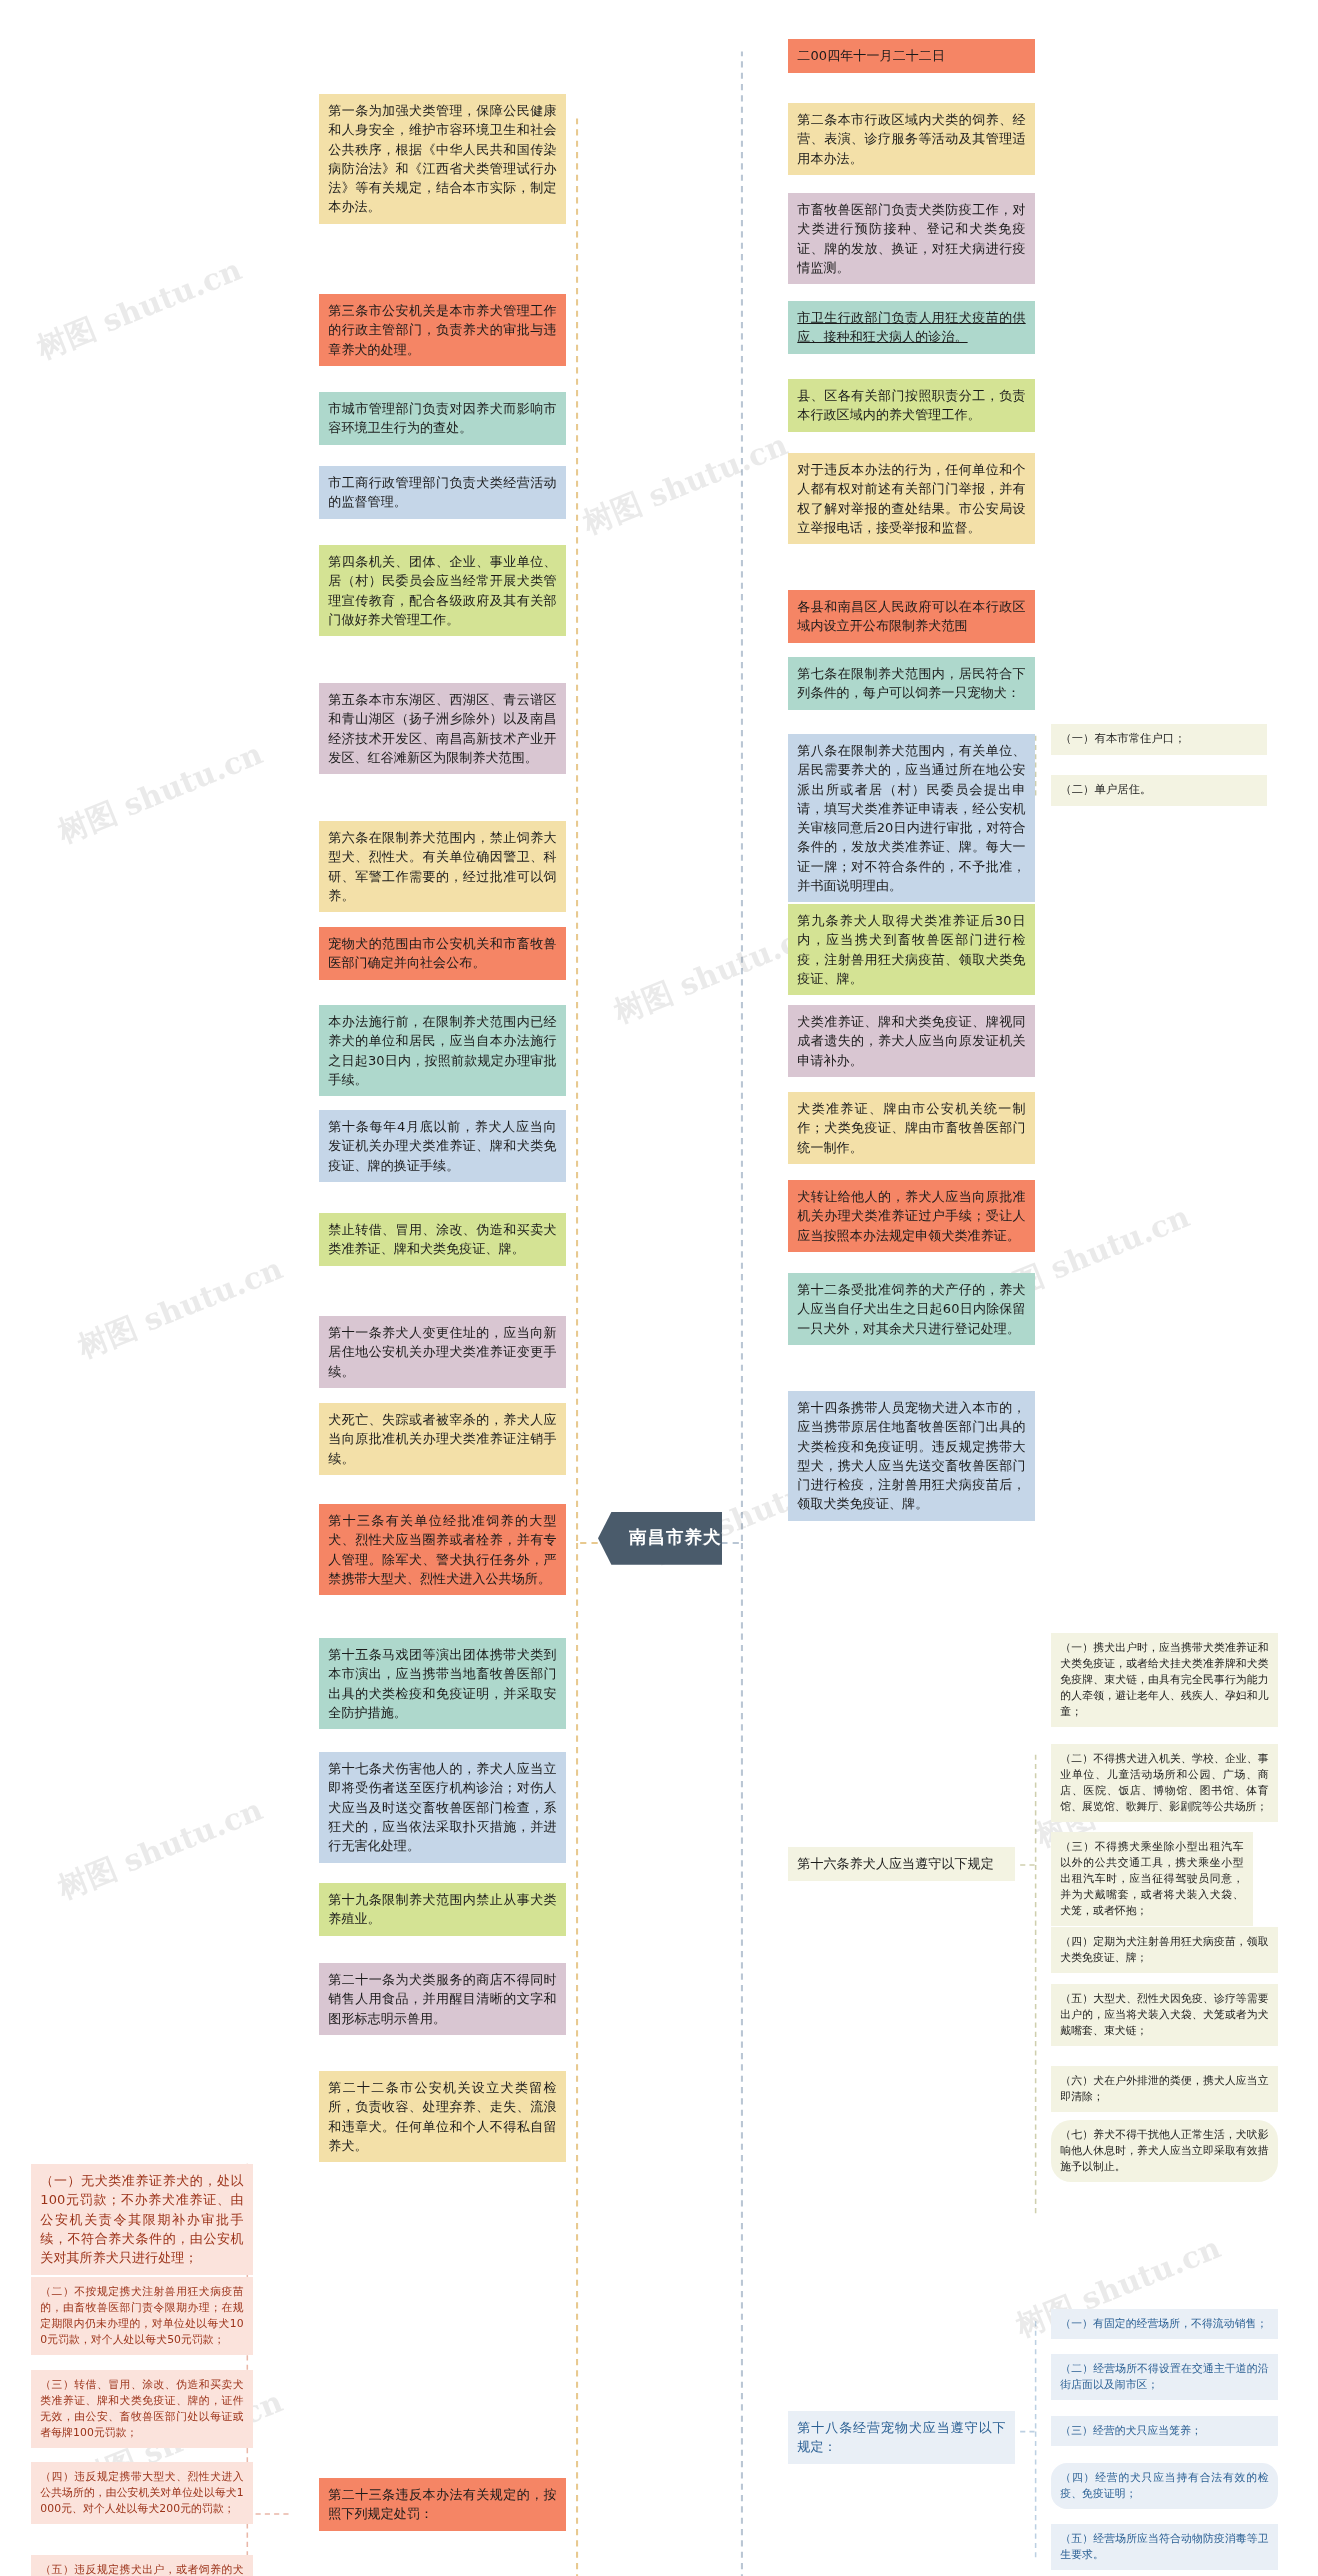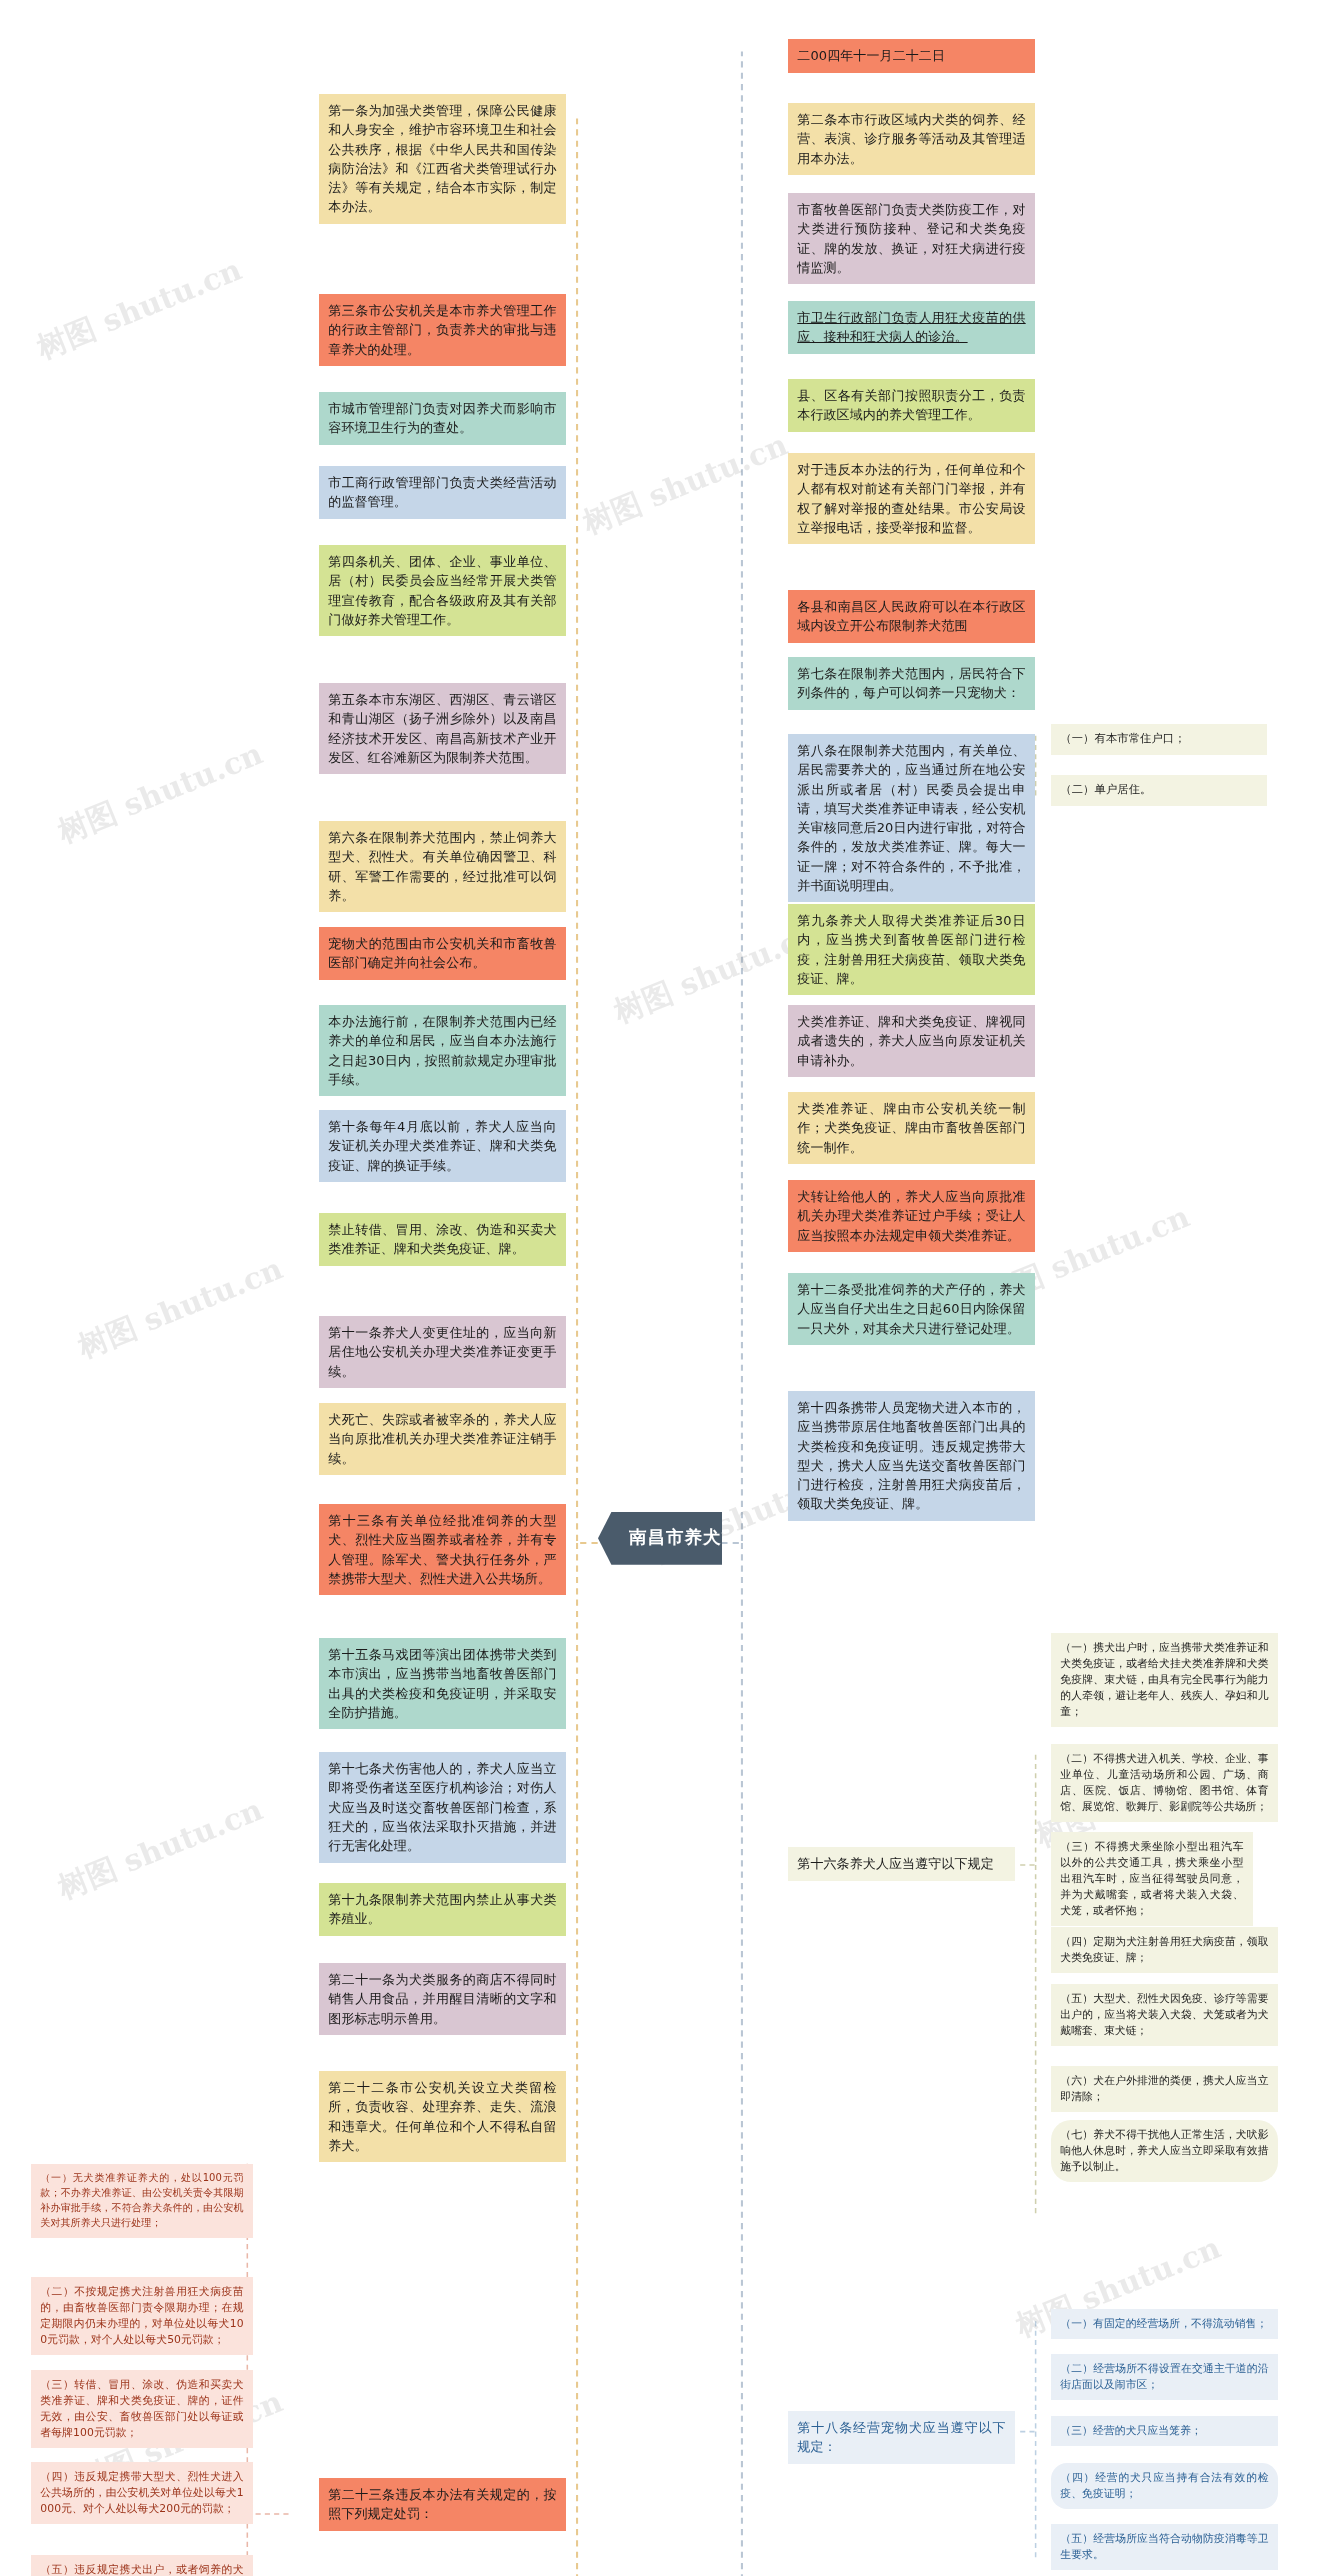--- a/index.html
+++ b/index.html
@@ -117,21 +117,21 @@
   <div class="node c-mauve" style="left:319px; top:1316px; width:247px;">第十一条养犬人变更住址的，应当向新居住地公安机关办理犬类准养证变更手续。</div>
   <div class="node c-yellow" style="left:319px; top:1403px; width:247px;">犬死亡、失踪或者被宰杀的，养犬人应当向原批准机关办理犬类准养证注销手续。</div>
   <div class="node c-orange" style="left:319px; top:1504px; width:247px;">第十三条有关单位经批准饲养的大型犬、烈性犬应当圈养或者栓养，并有专人管理。除军犬、警犬执行任务外，严禁携带大型犬、烈性犬进入公共场所。</div>
   <div class="node c-teal" style="left:319px; top:1638px; width:247px;">第十五条马戏团等演出团体携带犬类到本市演出，应当携带当地畜牧兽医部门出具的犬类检疫和免疫证明，并采取安全防护措施。</div>
   <div class="node c-blue" style="left:319px; top:1752px; width:247px;">第十七条犬伤害他人的，养犬人应当立即将受伤者送至医疗机构诊治；对伤人犬应当及时送交畜牧兽医部门检查，系狂犬的，应当依法采取扑灭措施，并进行无害化处理。</div>
   <div class="node c-green" style="left:319px; top:1883px; width:247px;">第十九条限制养犬范围内禁止从事犬类养殖业。</div>
   <div class="node c-mauve" style="left:319px; top:1963px; width:247px;">第二十一条为犬类服务的商店不得同时销售人用食品，并用醒目清晰的文字和图形标志明示兽用。</div>
   <div class="node c-yellow" style="left:319px; top:2071px; width:247px;">第二十二条市公安机关设立犬类留检所，负责收容、处理弃养、走失、流浪和违章犬。任何单位和个人不得私自留养犬。</div>
   <div class="node c-orange" style="left:319px; top:2478px; width:247px;">第二十三条违反本办法有关规定的，按照下列规定处罚：</div>
 
-  <div class="node c-pink" style="left:31px; top:2164px; width:222px; font-size:10px;">（一）无犬类准养证养犬的，处以100元罚款；不办养犬准养证、由公安机关责令其限期补办审批手续，不符合养犬条件的，由公安机关对其所养犬只进行处理；</div>
+  <div class="node c-pink" style="left:31px; top:2164px; width:222px; font-size:13px;">（一）无犬类准养证养犬的，处以100元罚款；不办养犬准养证、由公安机关责令其限期补办审批手续，不符合养犬条件的，由公安机关对其所养犬只进行处理；</div>
   <div class="node c-pink" style="left:31px; top:2277px; width:222px; font-size:10.8px;">（二）不按规定携犬注射兽用狂犬病疫苗的，由畜牧兽医部门责令限期办理；在规定期限内仍未办理的，对单位处以每犬100元罚款，对个人处以每犬50元罚款；</div>
   <div class="node c-pink" style="left:31px; top:2370px; width:222px; font-size:10.8px;">（三）转借、冒用、涂改、伪造和买卖犬类准养证、牌和犬类免疫证、牌的，证件无效，由公安、畜牧兽医部门处以每证或者每牌100元罚款；</div>
   <div class="node c-pink" style="left:31px; top:2462px; width:222px; font-size:10.8px;">（四）违反规定携带大型犬、烈性犬进入公共场所的，由公安机关对单位处以每犬1000元、对个人处以每犬200元的罚款；</div>
   <div class="node c-pink" style="left:31px; top:2555px; width:222px; font-size:10.8px;">（五）违反规定携犬出户，或者饲养的犬只伤害他人的，由公安机关责令改正，并对单位处以每犬500元以上2000元以下罚款，对个人处以每犬50元以上200元以下罚款；</div>
 
   <div class="node c-orange" style="left:788px; top:39px;   width:247px;">二00四年十一月二十二日</div>
   <div class="node c-yellow" style="left:788px; top:103px;  width:247px;">第二条本市行政区域内犬类的饲养、经营、表演、诊疗服务等活动及其管理适用本办法。</div>
   <div class="node c-mauve" style="left:788px; top:193px;  width:247px;">市畜牧兽医部门负责犬类防疫工作，对犬类进行预防接种、登记和犬类免疫证、牌的发放、换证，对狂犬病进行疫情监测。</div>
   <div class="node c-teal" style="left:788px; top:301px;  width:247px;text-decoration:underline;">市卫生行政部门负责人用狂犬疫苗的供应、接种和狂犬病人的诊治。</div>
   <div class="node c-green" style="left:788px; top:379px;  width:247px;">县、区各有关部门按照职责分工，负责本行政区域内的养犬管理工作。</div>

